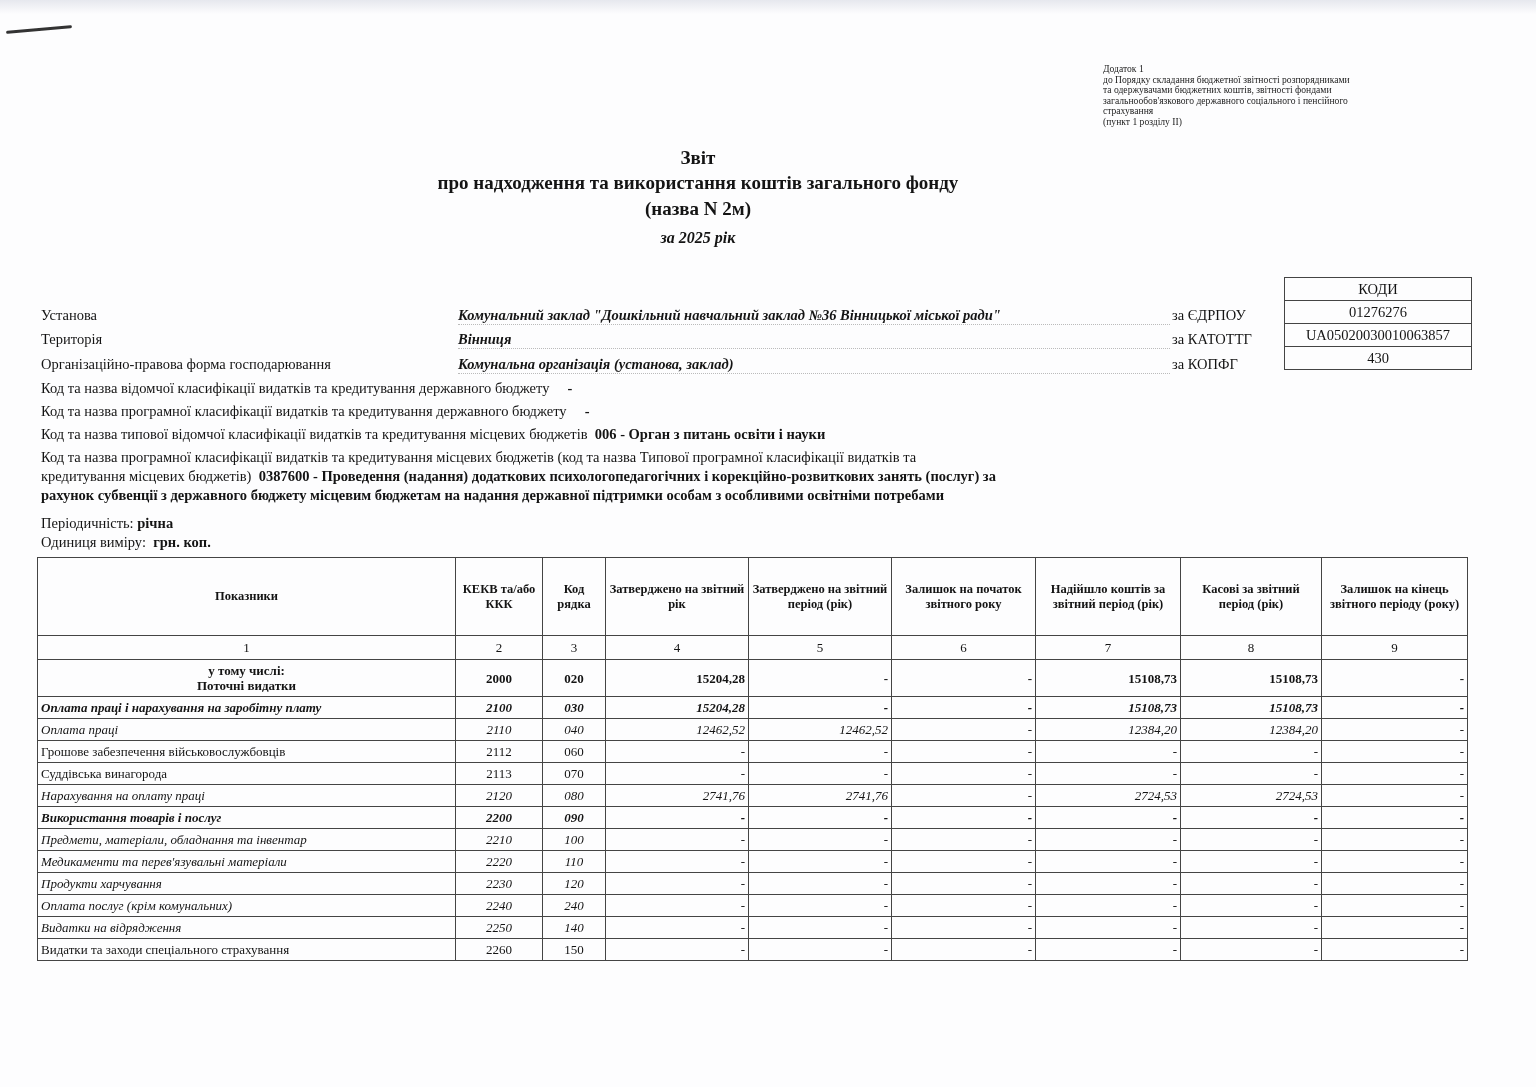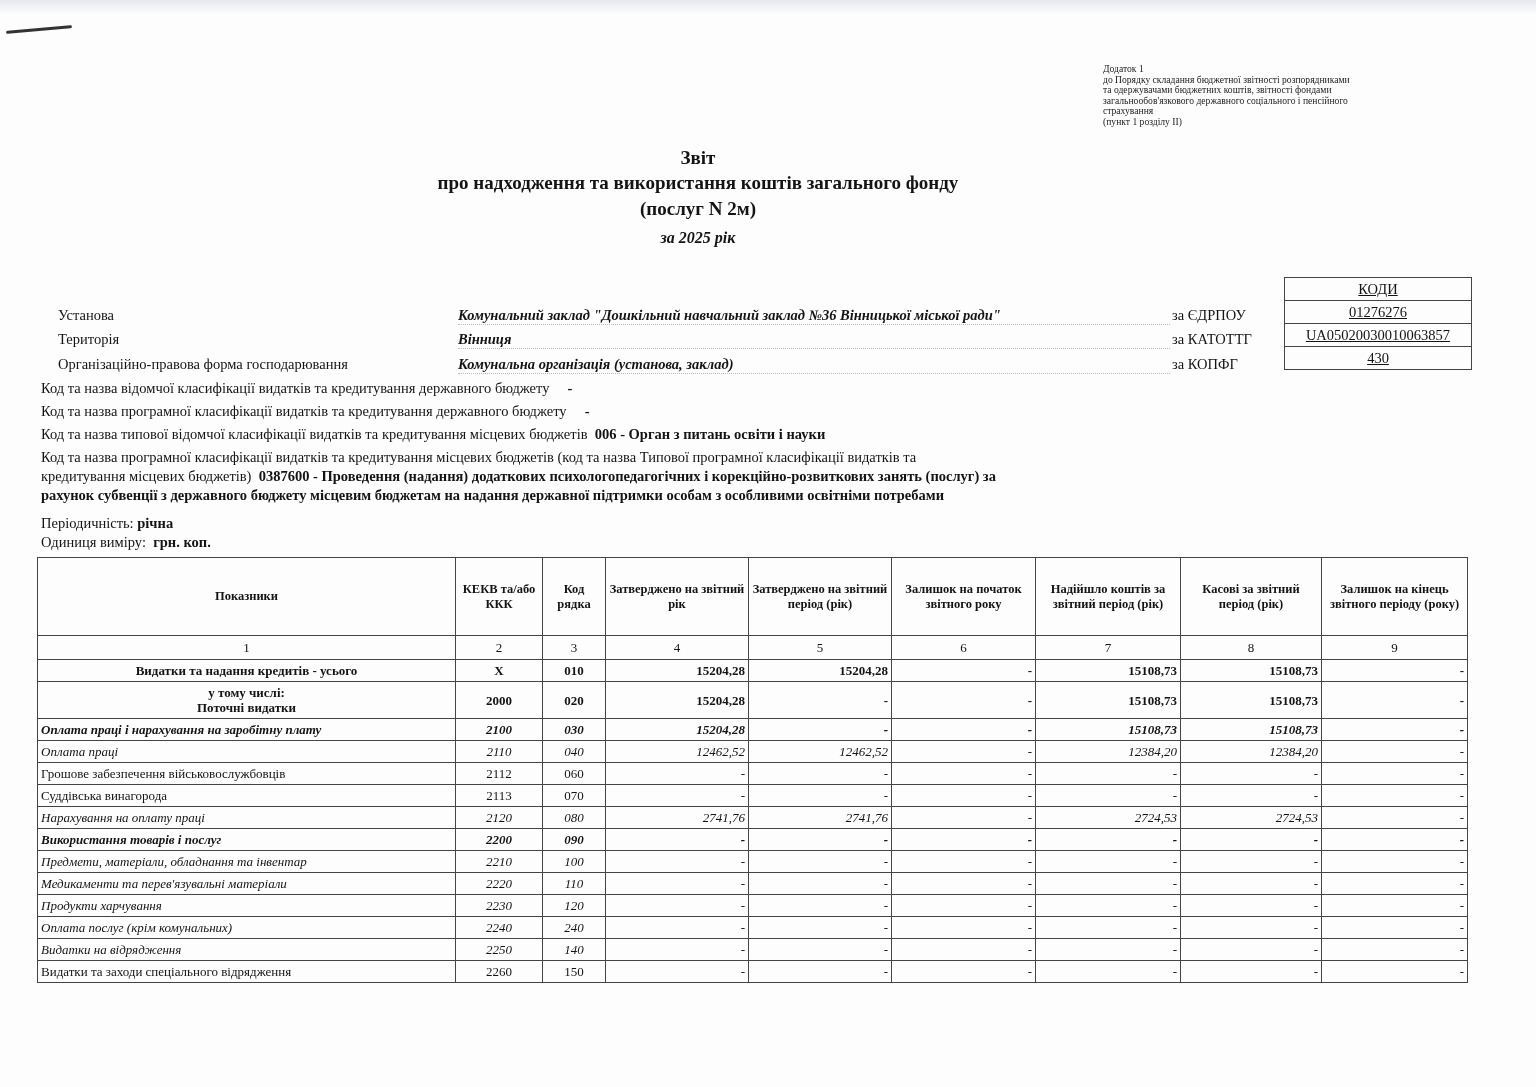--- a/index.html
+++ b/index.html
@@ -8,24 +8,24 @@
     font-family: "Liberation Serif", serif; color: #141414;
   }
   .scan-top { position: absolute; left: 0; top: 0; width: 1536px; height: 14px; background: linear-gradient(#e6e8ee, #fdfdfe); }
   .pen-mark { position: absolute; left: 6px; top: 28px; width: 66px; height: 3px; background: #333; border-radius: 2px; transform: rotate(-5deg); }
   .appendix { position: absolute; left: 1103px; top: 64px; width: 300px; font-size: 9.6px; line-height: 10.6px; color: #222; }
   .title-block { position: absolute; left: 0; width: 1396px; text-align: center; font-weight: bold; }
   .t1 { top: 147px; font-size: 19px; }
   .t2 { top: 172px; font-size: 19px; font-family: Liberation Serif, serif; }
   .t3 { top: 198px; font-size: 19px; }
   .t4 { top: 229px; font-size: 16px; font-style: italic; }
-  .info-label { position: absolute; left: 58px; font-size: 14.5px; }
+  .info-label { position: absolute; left: 41px; font-size: 14.5px; }
   .info-value { position: absolute; left: 458px; width: 712px; font-size: 14.5px; font-weight: bold; font-style: italic; border-bottom: 1px dotted #bbb; }
   .code-label { position: absolute; left: 1172px; font-size: 14.5px; }
-  table.codes { position: absolute; left: 1284px; top: 277px; border-collapse: collapse; width: 188px; text-decoration: underline; }
+  table.codes { position: absolute; left: 1284px; top: 277px; border-collapse: collapse; width: 188px; }
   table.codes td { border: 1px solid #444; text-align: center; font-size: 14.5px; height: 22px; padding: 0; }
   .line { position: absolute; left: 41px; font-size: 14.5px; white-space: nowrap; }
   .b { font-weight: bold; }
   table.main { position: absolute; left: 37px; top: 557px; border-collapse: collapse; table-layout: fixed; width: 1256px; }
   table.main th, table.main td { border: 1px solid #444; font-size: 13px; padding: 0 3px; }
   table.main th { font-weight: bold; text-align: center; height: 77px; line-height: 15px; font-size: 12.5px; }
   table.main tr.nums td { text-align: center; height: 23px; }
   table.main td { height: 21px; }
   td.name { text-align: left; }
   td.c { text-align: center; }
@@ -45,21 +45,21 @@
   <div>Додаток 1</div>
   <div>до Порядку складання бюджетної звітності розпорядниками</div>
   <div>та одержувачами бюджетних коштів, звітності фондами</div>
   <div>загальнообов'язкового державного соціального і пенсійного</div>
   <div>страхування</div>
   <div>(пункт 1 розділу II)</div>
 </div>
 
 <div class="title-block t1">Звіт</div>
 <div class="title-block t2">про надходження та використання коштів загального фонду</div>
-<div class="title-block t3">(послуг N 2м)</div>
+<div class="title-block t3">(назва N 2м)</div>
 <div class="title-block t4">за 2025 рік</div>
 
 <div class="info-label" style="top:307px">Установа</div>
 <div class="info-value" style="top:307px">Комунальний заклад "Дошкільний навчальний заклад №36 Вінницької міської ради"</div>
 <div class="info-label" style="top:331px">Територія</div>
 <div class="info-value" style="top:331px">Вінниця</div>
 <div class="info-label" style="top:356px">Організаційно-правова  форма господарювання</div>
 <div class="info-value" style="top:356px">Комунальна організація (установа, заклад)</div>
 
 <div class="code-label" style="top:307px">за ЄДРПОУ</div>
@@ -137,31 +137,20 @@
       <td>3</td>
       <td>4</td>
       <td>5</td>
       <td>6</td>
       <td>7</td>
       <td>8</td>
       <td>9</td>
     </tr>
   </thead>
   <tbody>
-    <tr class="bold center-name">
-      <td class="name">Видатки та надання кредитів -  усього</td>
-      <td class="c">X</td>
-      <td class="c">010</td>
-      <td class="r">15204,28</td>
-      <td class="r">15204,28</td>
-      <td class="r">-</td>
-      <td class="r">15108,73</td>
-      <td class="r">15108,73</td>
-      <td class="r">-</td>
-    </tr>
     <tr class="bold center-name tall">
       <td class="name">
         <div>у тому числі:</div>
         <div>Поточні видатки</div>
       </td>
       <td class="c">2000</td>
       <td class="c">020</td>
       <td class="r">15204,28</td>
       <td class="r">-</td>
       <td class="r">-</td>
@@ -284,21 +273,21 @@
       <td class="c">2250</td>
       <td class="c">140</td>
       <td class="r">-</td>
       <td class="r">-</td>
       <td class="r">-</td>
       <td class="r">-</td>
       <td class="r">-</td>
       <td class="r">-</td>
     </tr>
     <tr>
-      <td class="name">Видатки та заходи спеціального відрядження</td>
+      <td class="name">Видатки та заходи спеціального страхування</td>
       <td class="c">2260</td>
       <td class="c">150</td>
       <td class="r">-</td>
       <td class="r">-</td>
       <td class="r">-</td>
       <td class="r">-</td>
       <td class="r">-</td>
       <td class="r">-</td>
     </tr>
   </tbody>

